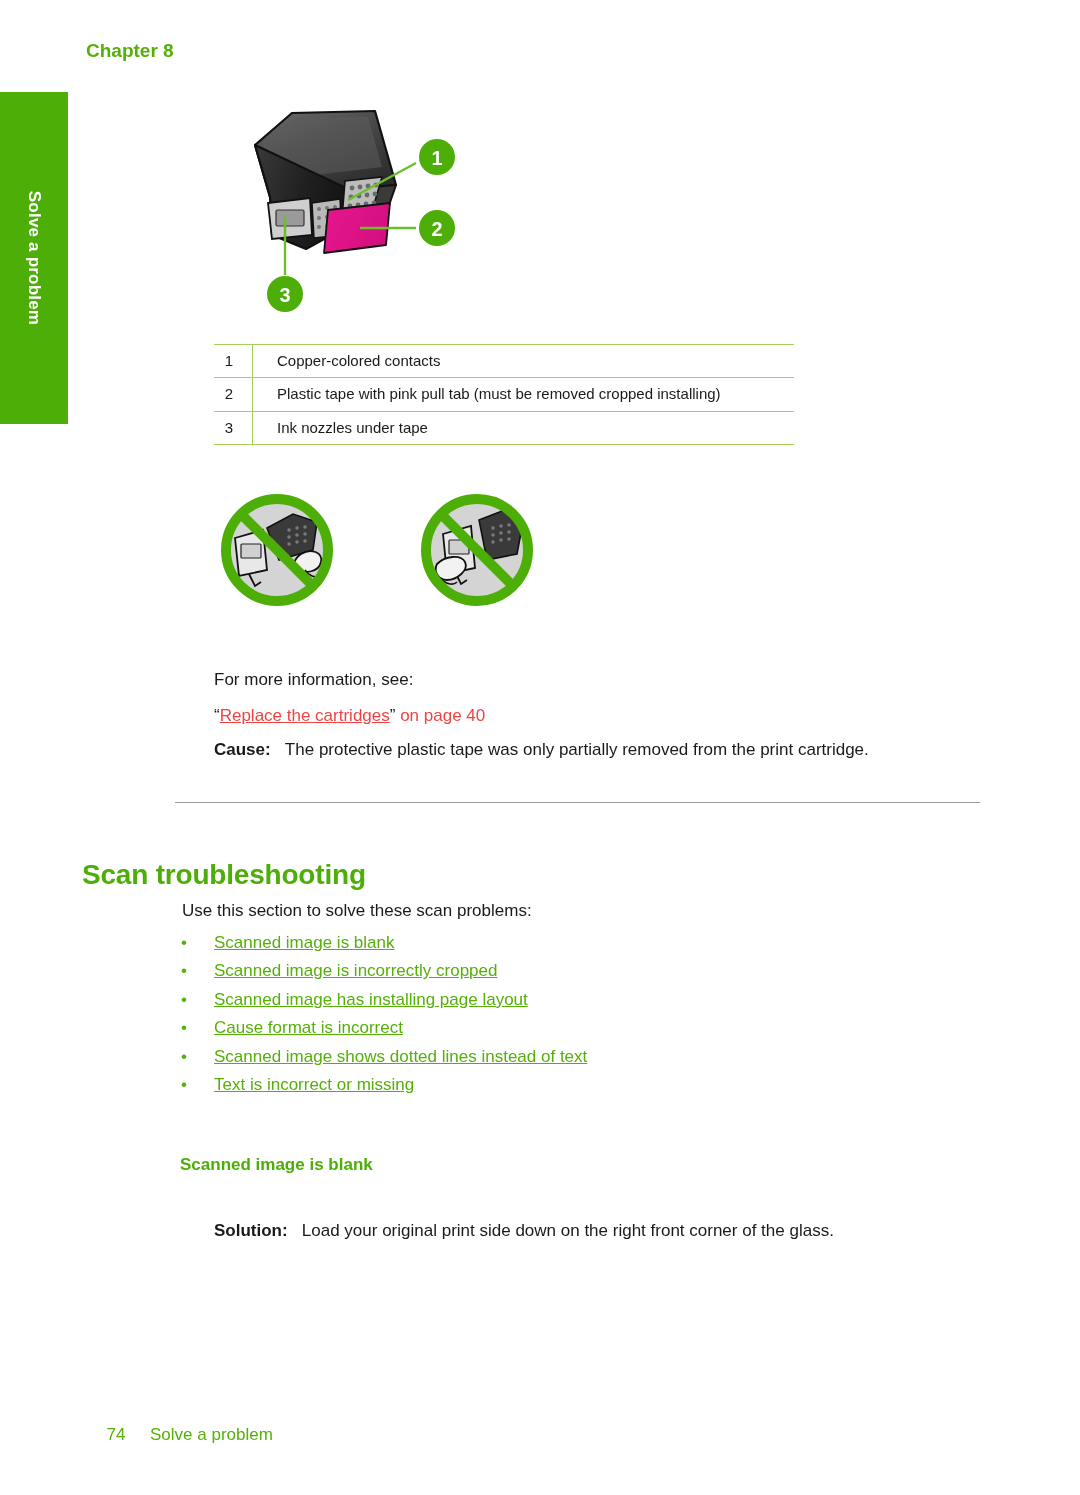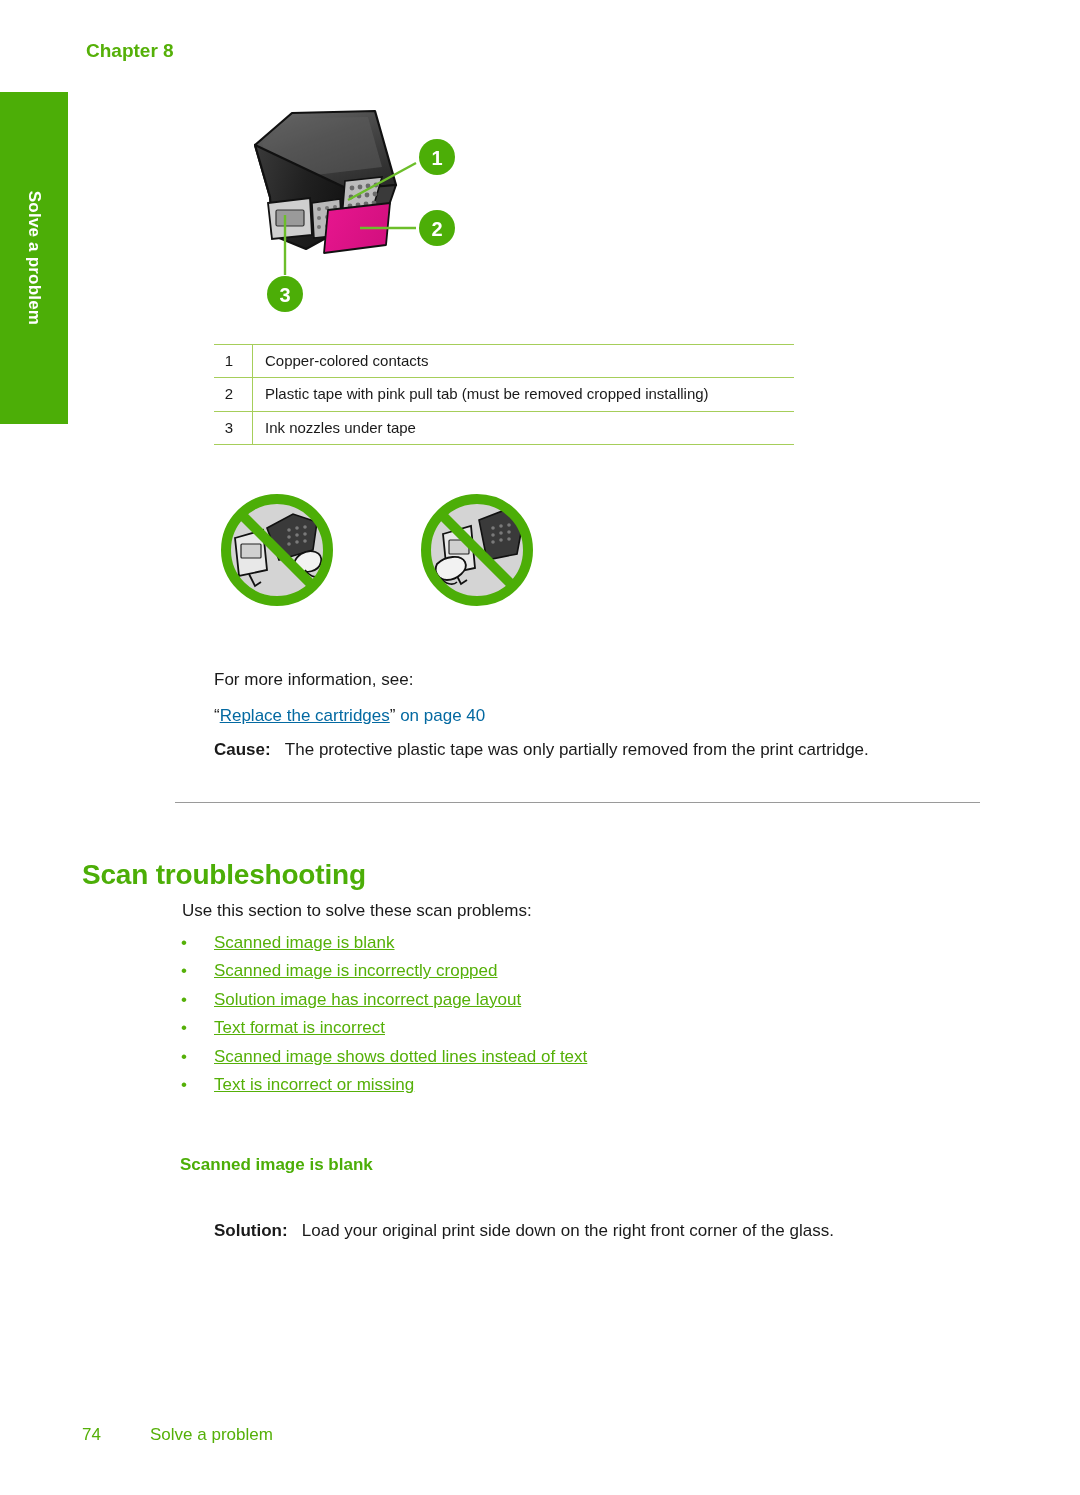--- a/index.html
+++ b/index.html
@@ -74,21 +74,21 @@
     font-size: 15px;
     line-height: 1.35;
   }
   .callout-table td.num {
     width: 30px;
     text-align: center;
     border-right: 1px solid #A6CE5A;
     padding-right: 8px;
   }
   .callout-table td.desc {
-    padding-left: 12px;
+    padding-left: 24px;
   }
 
   
   .figure-prohibit {
     position: absolute;
     left: 205px;
     top: 478px;
     width: 400px;
     height: 145px;
   }
@@ -106,21 +106,21 @@
     top: 668px;
     width: 760px;
   }
   .link-line {
     left: 214px;
     top: 704px;
     width: 760px;
     font-size: 17px;
   }
   .doc-link {
-    color: #0369a1;
+    color: #ef4444;
     text-decoration: none;
   }
   .doc-link .underlined {
     text-decoration: underline;
   }
   .cause-line {
     left: 214px;
     top: 738px;
     width: 730px;
   }
@@ -206,20 +206,21 @@
     position: absolute;
     left: 82px;
     top: 1425px;
     width: 500px;
     font-size: 17px;
     color: #55B008;
   }
   .footer .page-num {
     display: inline-block;
     width: 68px;
+    text-align: center;
   }
 </style>
 </head>
 <body>
 
 <div class="side-tab">
   <span class="side-tab-label">Solve a problem</span>
 </div>
 
 <div class="chapter-header">Chapter 8</div>
@@ -400,25 +401,25 @@
   <li>
     <span class="dot">•</span>
     <a href="#">Scanned image is blank</a>
   </li>
   <li>
     <span class="dot">•</span>
     <a href="#">Scanned image is incorrectly cropped</a>
   </li>
   <li>
     <span class="dot">•</span>
-    <a href="#">Solution image has incorrect page layout</a>
-  </li>
-  <li>
-    <span class="dot">•</span>
-    <a href="#">Text format is incorrect</a>
+    <a href="#">Scanned image has installing page layout</a>
+  </li>
+  <li>
+    <span class="dot">•</span>
+    <a href="#">Cause format is incorrect</a>
   </li>
   <li>
     <span class="dot">•</span>
     <a href="#">Scanned image shows dotted lines instead of text</a>
   </li>
   <li>
     <span class="dot">•</span>
     <a href="#">Text is incorrect or missing</a>
   </li>
 </ul>

